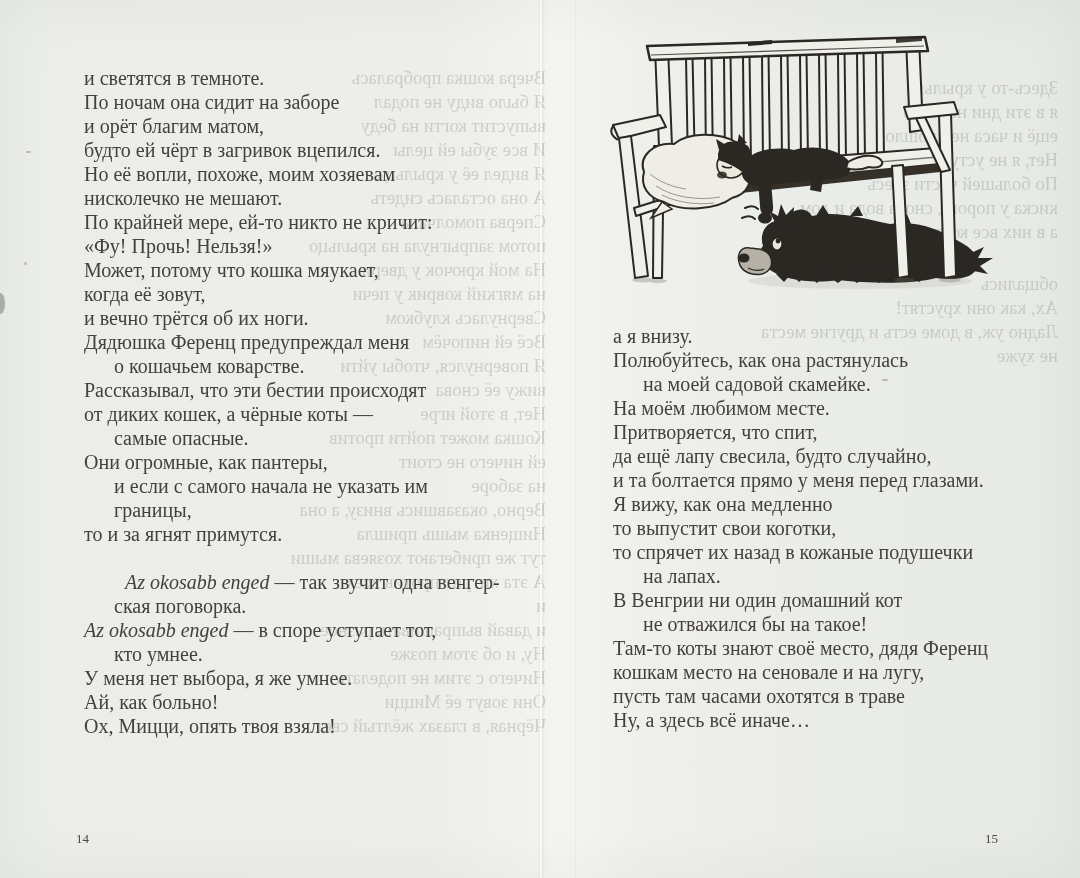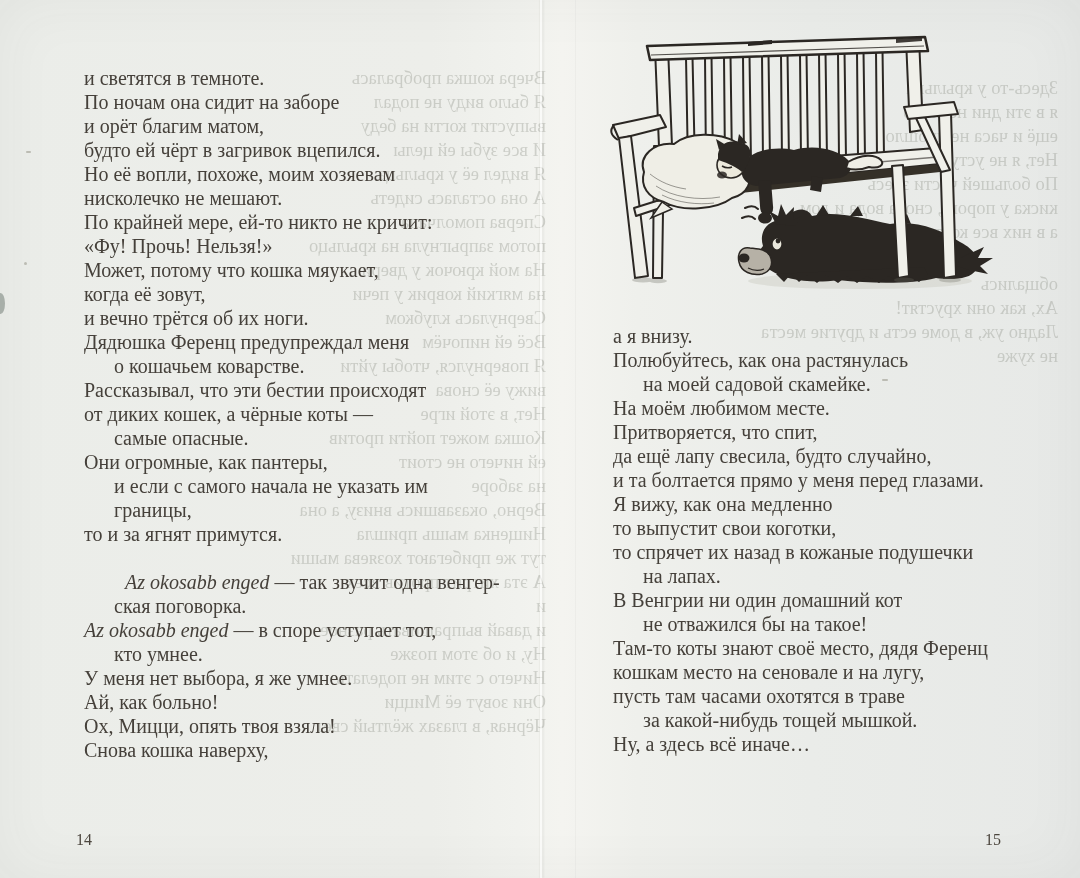--- a/index.html
+++ b/index.html
@@ -19,21 +19,21 @@
   .line.gap{margin-top:24px;margin-left:41px;}
   .lat{font-style:italic;}
 
   .ghost{position:absolute;font-size:18.5px;line-height:24px;color:#7d8176;opacity:.30;
     filter:blur(.6px);transform:scaleX(-1);}
   .ghost .line{white-space:pre;}
   .ghost.gl{left:250px;top:66px;width:296px;}
   .ghost.grt{left:802px;top:76px;width:256px;}
   .ghost.grm{left:760px;top:272px;width:298px;}
 
-  .pagenum{position:absolute;font-size:16px;color:#4c463e;}
+  .pagenum{position:absolute;font-size:13px;color:#4c463e;}
   .pagenum.pl{left:76px;top:831px;}
   .pagenum.pr{left:985px;top:831px;}
 
   .illus{position:absolute;left:598px;top:22px;width:418px;height:296px;}
 </style>
 </head>
 <body>
 
 <div class="scan">
 
@@ -108,21 +108,20 @@
       <div class="line indent"><span class="lat"></span><span>и если с самого начала не указать им</span></div>
       <div class="line indent"><span class="lat"></span><span>границы,</span></div>
       <div class="line"><span class="lat"></span><span>то и за ягнят примутся.</span></div>
       <div class="line gap"><span class="lat">Az okosabb enged</span><span> — так звучит одна венгер-</span></div>
       <div class="line indent"><span class="lat"></span><span>ская поговорка.</span></div>
       <div class="line"><span class="lat">Az okosabb enged</span><span> — в споре уступает тот,</span></div>
       <div class="line indent"><span class="lat"></span><span>кто умнее.</span></div>
       <div class="line"><span class="lat"></span><span>У меня нет выбора, я же умнее.</span></div>
       <div class="line"><span class="lat"></span><span>Ай, как больно!</span></div>
       <div class="line"><span class="lat"></span><span>Ох, Мицци, опять твоя взяла!</span></div>
-      <div class="line"><span class="lat"></span><span>Снова кошка наверху,</span></div>
     </div>
   <div class="pagenum pl">14</div>
 
   <svg class="illus" viewBox="0 0 418 296" role="img" aria-label="Black-and-white ink drawing: a cat stretched out asleep on a wooden garden bench, head on a pillow, one paw dangling; a shaggy black dog lies under the bench looking up at the paw">
     <g stroke="#2b2723" stroke-width="2" stroke-linejoin="round" fill="#f0f0ea">
 
       <g>
         <polygon points="88,35 94.5,35 97,146 90,146"></polygon>
         <polygon points="107,34 113.5,34 115,145 108,145"></polygon>
         <polygon points="126,34 132.5,33 134,143 127,144"></polygon>
@@ -214,21 +213,20 @@
       <div class="line"><span class="lat"></span><span>и та болтается прямо у меня перед глазами.</span></div>
       <div class="line"><span class="lat"></span><span>Я вижу, как она медленно</span></div>
       <div class="line"><span class="lat"></span><span>то выпустит свои коготки,</span></div>
       <div class="line"><span class="lat"></span><span>то спрячет их назад в кожаные подушечки</span></div>
       <div class="line indent"><span class="lat"></span><span>на лапах.</span></div>
       <div class="line"><span class="lat"></span><span>В Венгрии ни один домашний кот</span></div>
       <div class="line indent"><span class="lat"></span><span>не отважился бы на такое!</span></div>
       <div class="line"><span class="lat"></span><span>Там-то коты знают своё место, дядя Ференц</span></div>
       <div class="line"><span class="lat"></span><span>кошкам место на сеновале и на лугу,</span></div>
       <div class="line"><span class="lat"></span><span>пусть там часами охотятся в траве</span></div>
-      <div class="line indent"><span class="lat"></span><span>за какой-нибудь тощей мышкой.</span></div>
       <div class="line"><span class="lat"></span><span>Ну, а здесь всё иначе…</span></div>
     </div>
   <div class="pagenum pr">15</div>
 
   <div class="crease"></div>
   <div class="crease2"></div>
   <div class="edge-notch"></div>
   <div class="speck" style="left:26px;top:151px;width:5px;height:2px;"></div>
   <div class="speck" style="left:24px;top:262px;width:3px;height:3px;"></div>
   <div class="speck" style="left:882px;top:379px;width:6px;height:2px;"></div>

